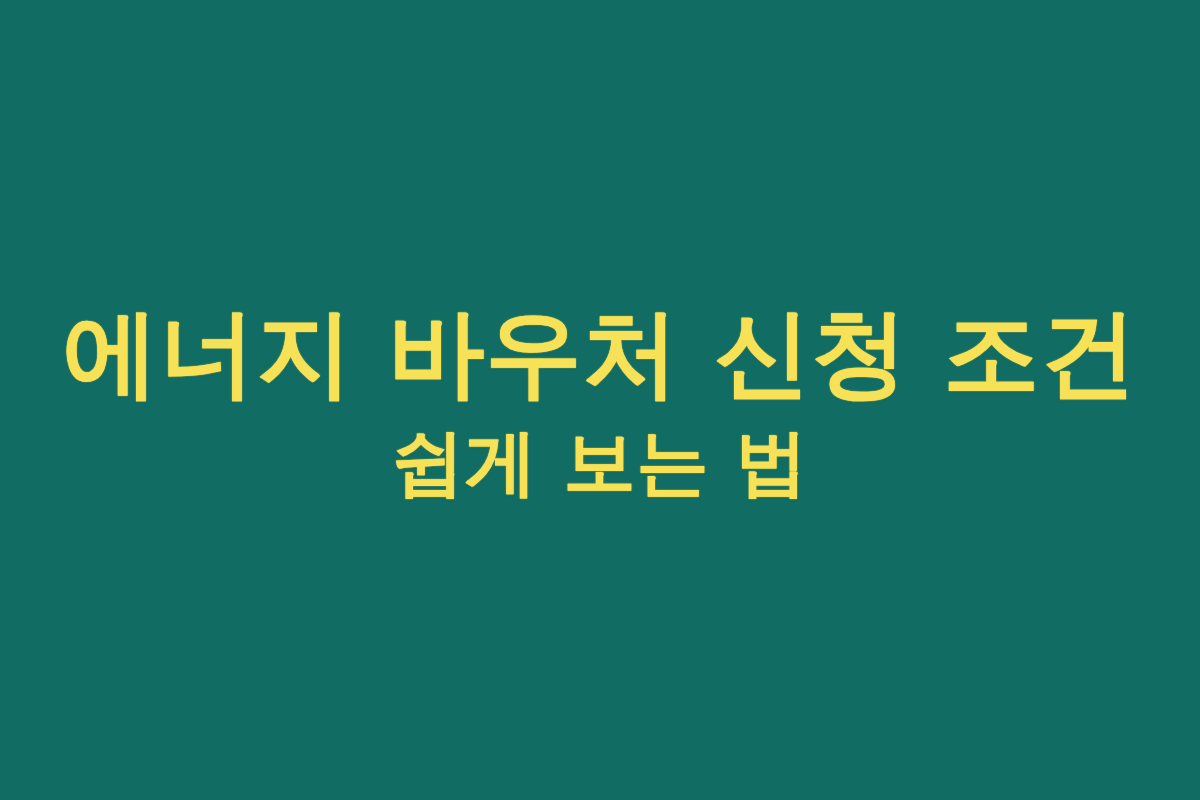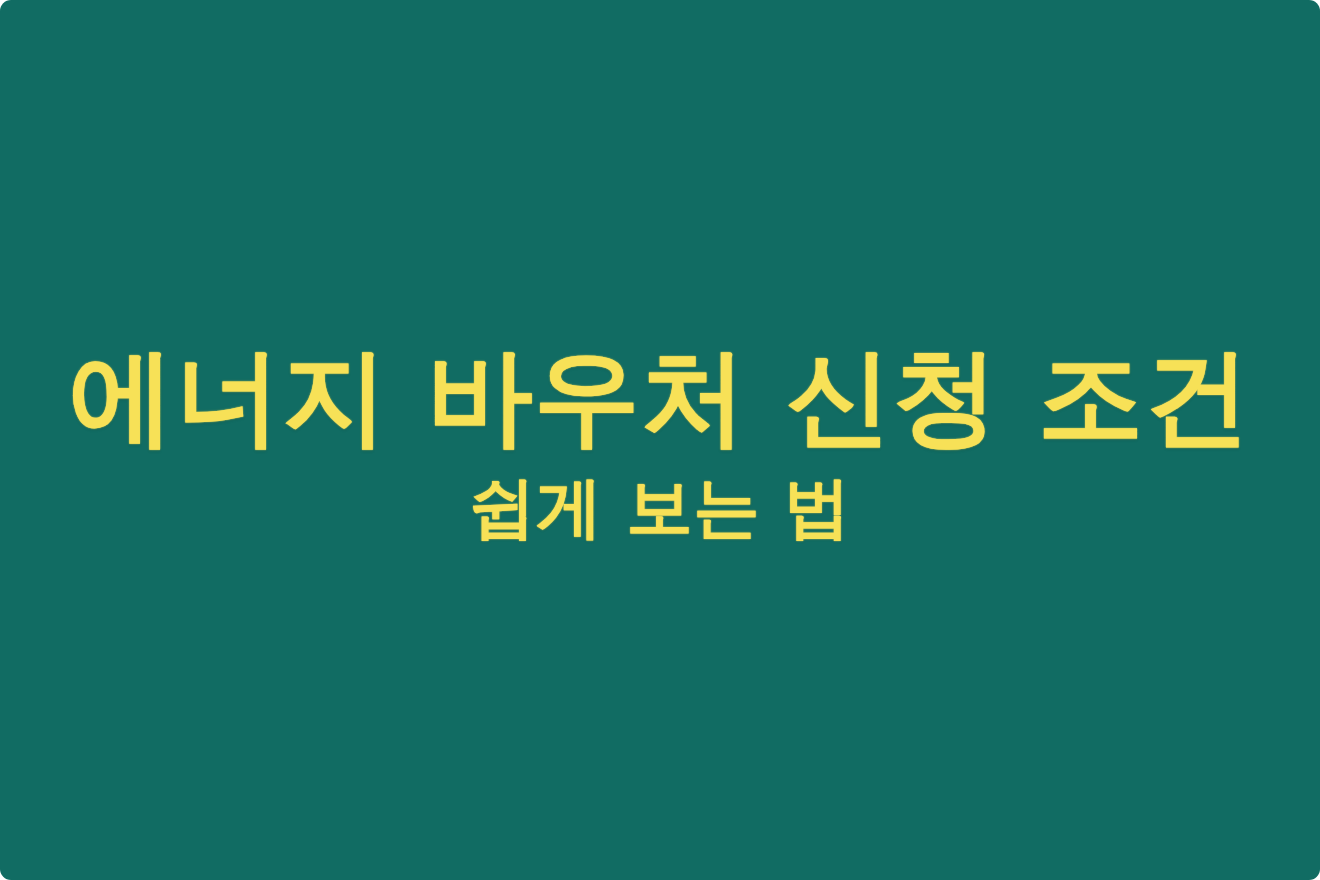--- a/index.html
+++ b/index.html
@@ -20,21 +20,20 @@
     position: relative;
     width: 1200px;
     height: 800px;
     box-sizing: border-box;
     display: flex;
     flex-direction: column;
     align-items: center;
     justify-content: center;
     background: #116C63;       
     overflow: hidden;
-    border-radius: 10px;
   }
 
   
   .headline {
     display: flex;
     flex-direction: column;
     align-items: center;
     justify-content: center;
     width: 100%;
     padding: 0 40px;
@@ -59,21 +58,21 @@
        0 0 1px rgba(247, 225, 87, 0.85),
        0 0 2px rgba(247, 225, 87, 0.45),
        0 1px 2px rgba(10, 70, 64, 0.22);
   }
 
   .headline-line.line-1 {
     font-size: 96px;
   }
 
   .headline-line.line-2 {
-    font-size: 60px;
+    font-size: 72px;
   }
 </style>
 </head>
 <body>
 
 <div class="poster">
 
   <div class="headline">
 
     <span class="headline-line line-1">에너지 바우처 신청 조건</span>

